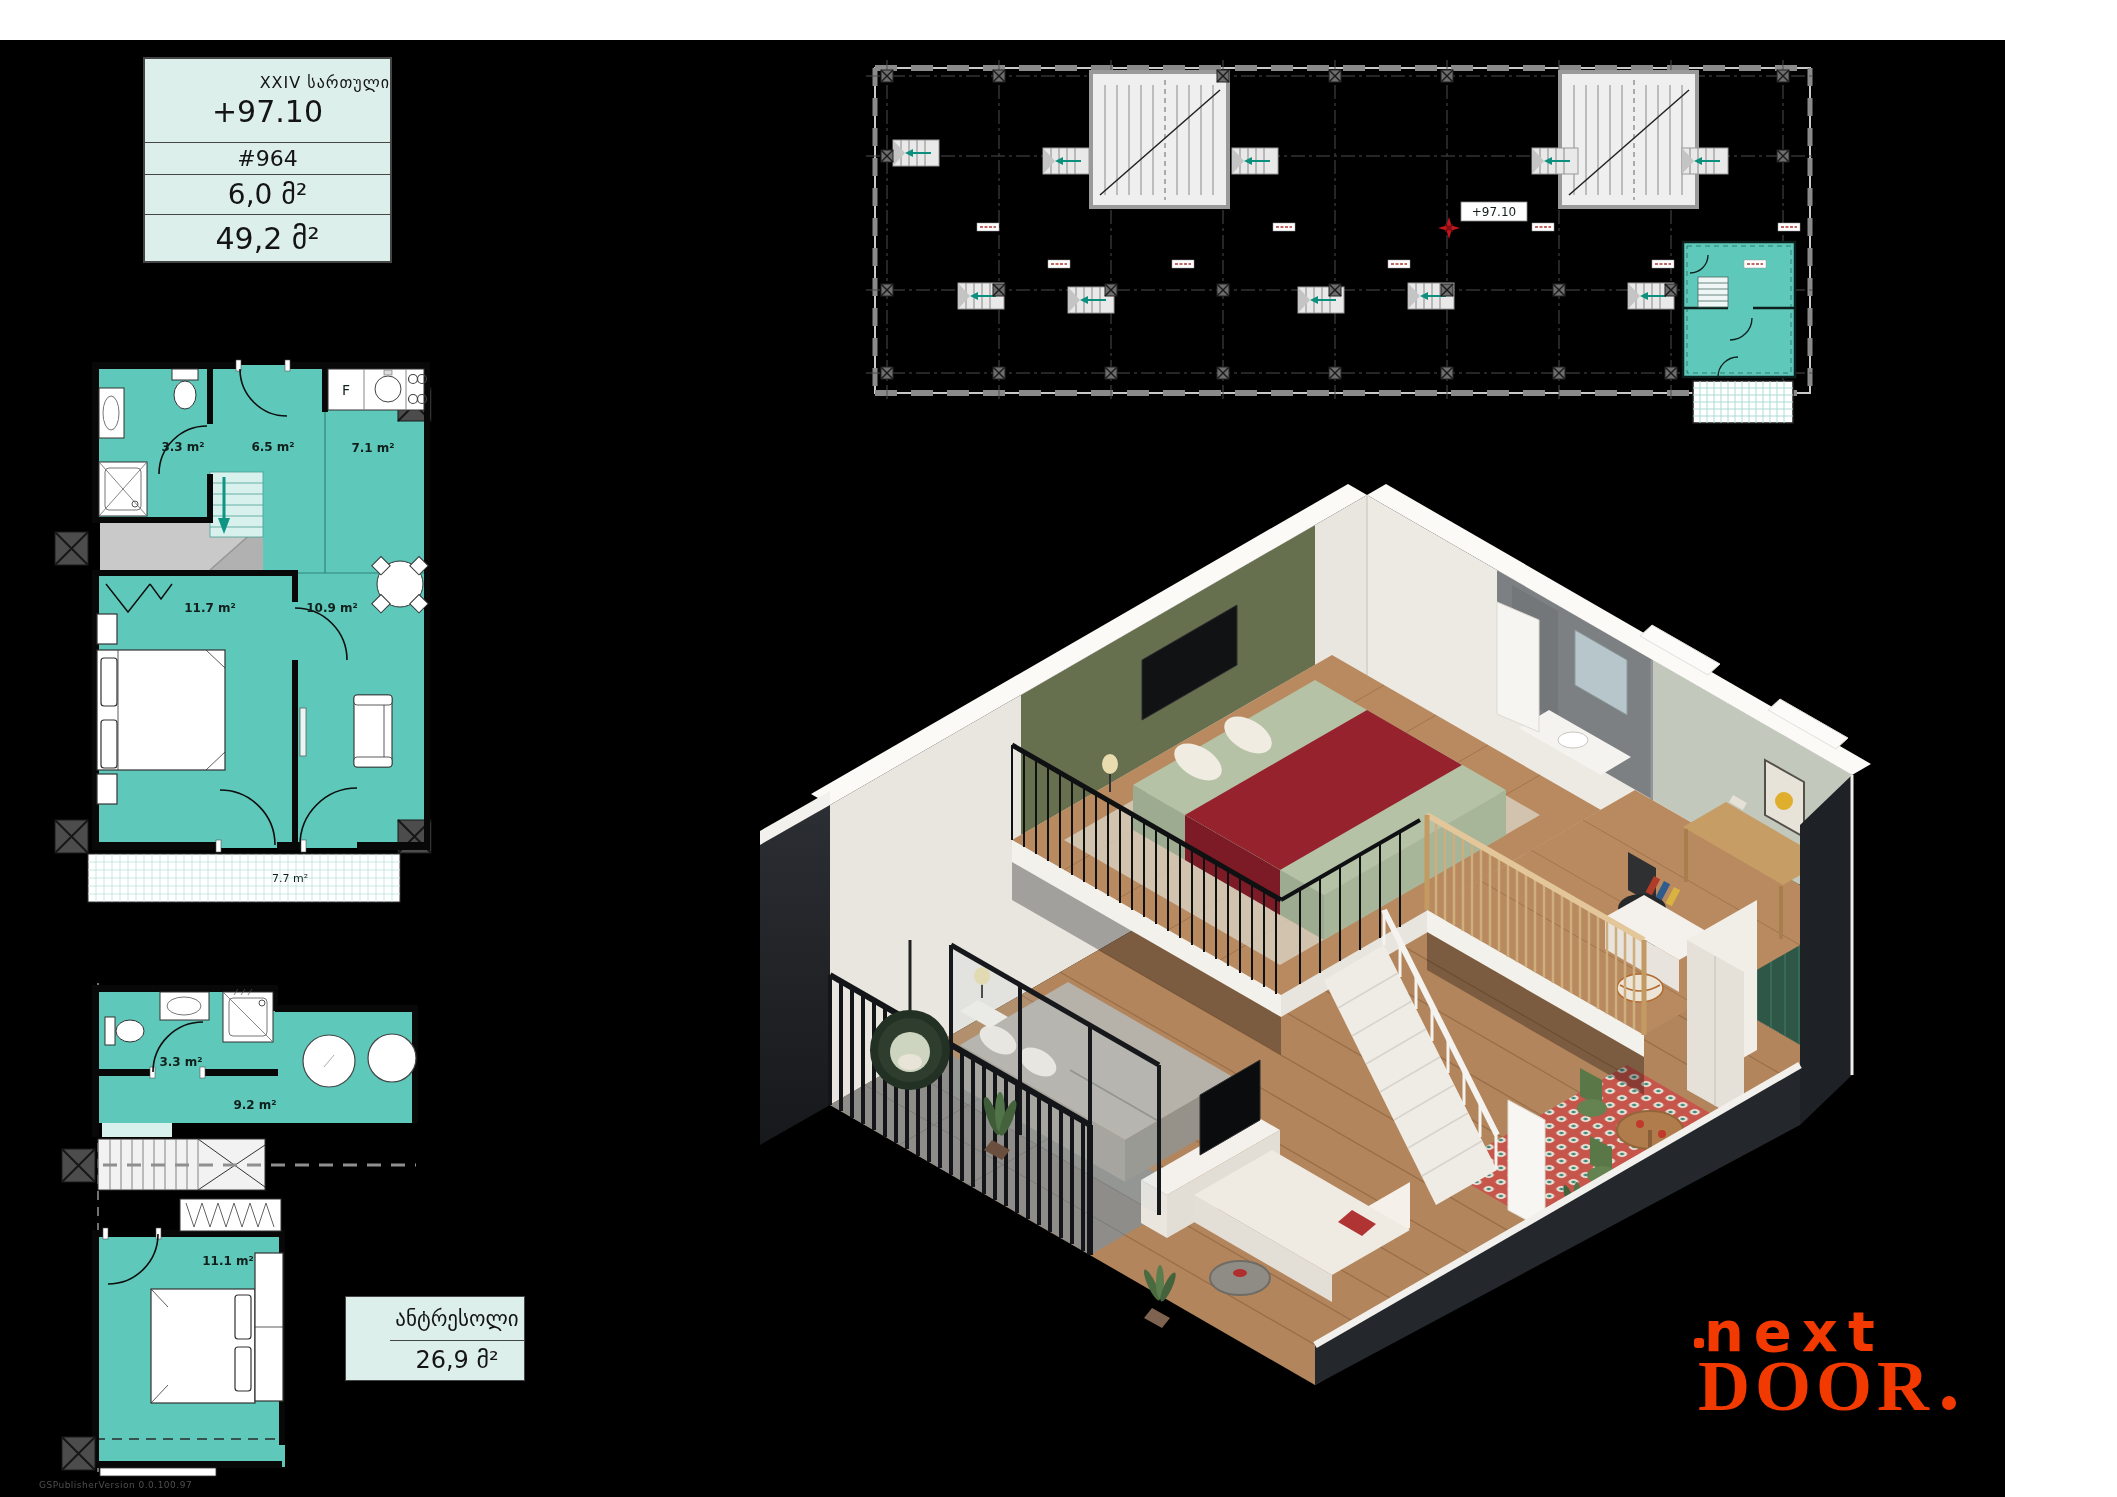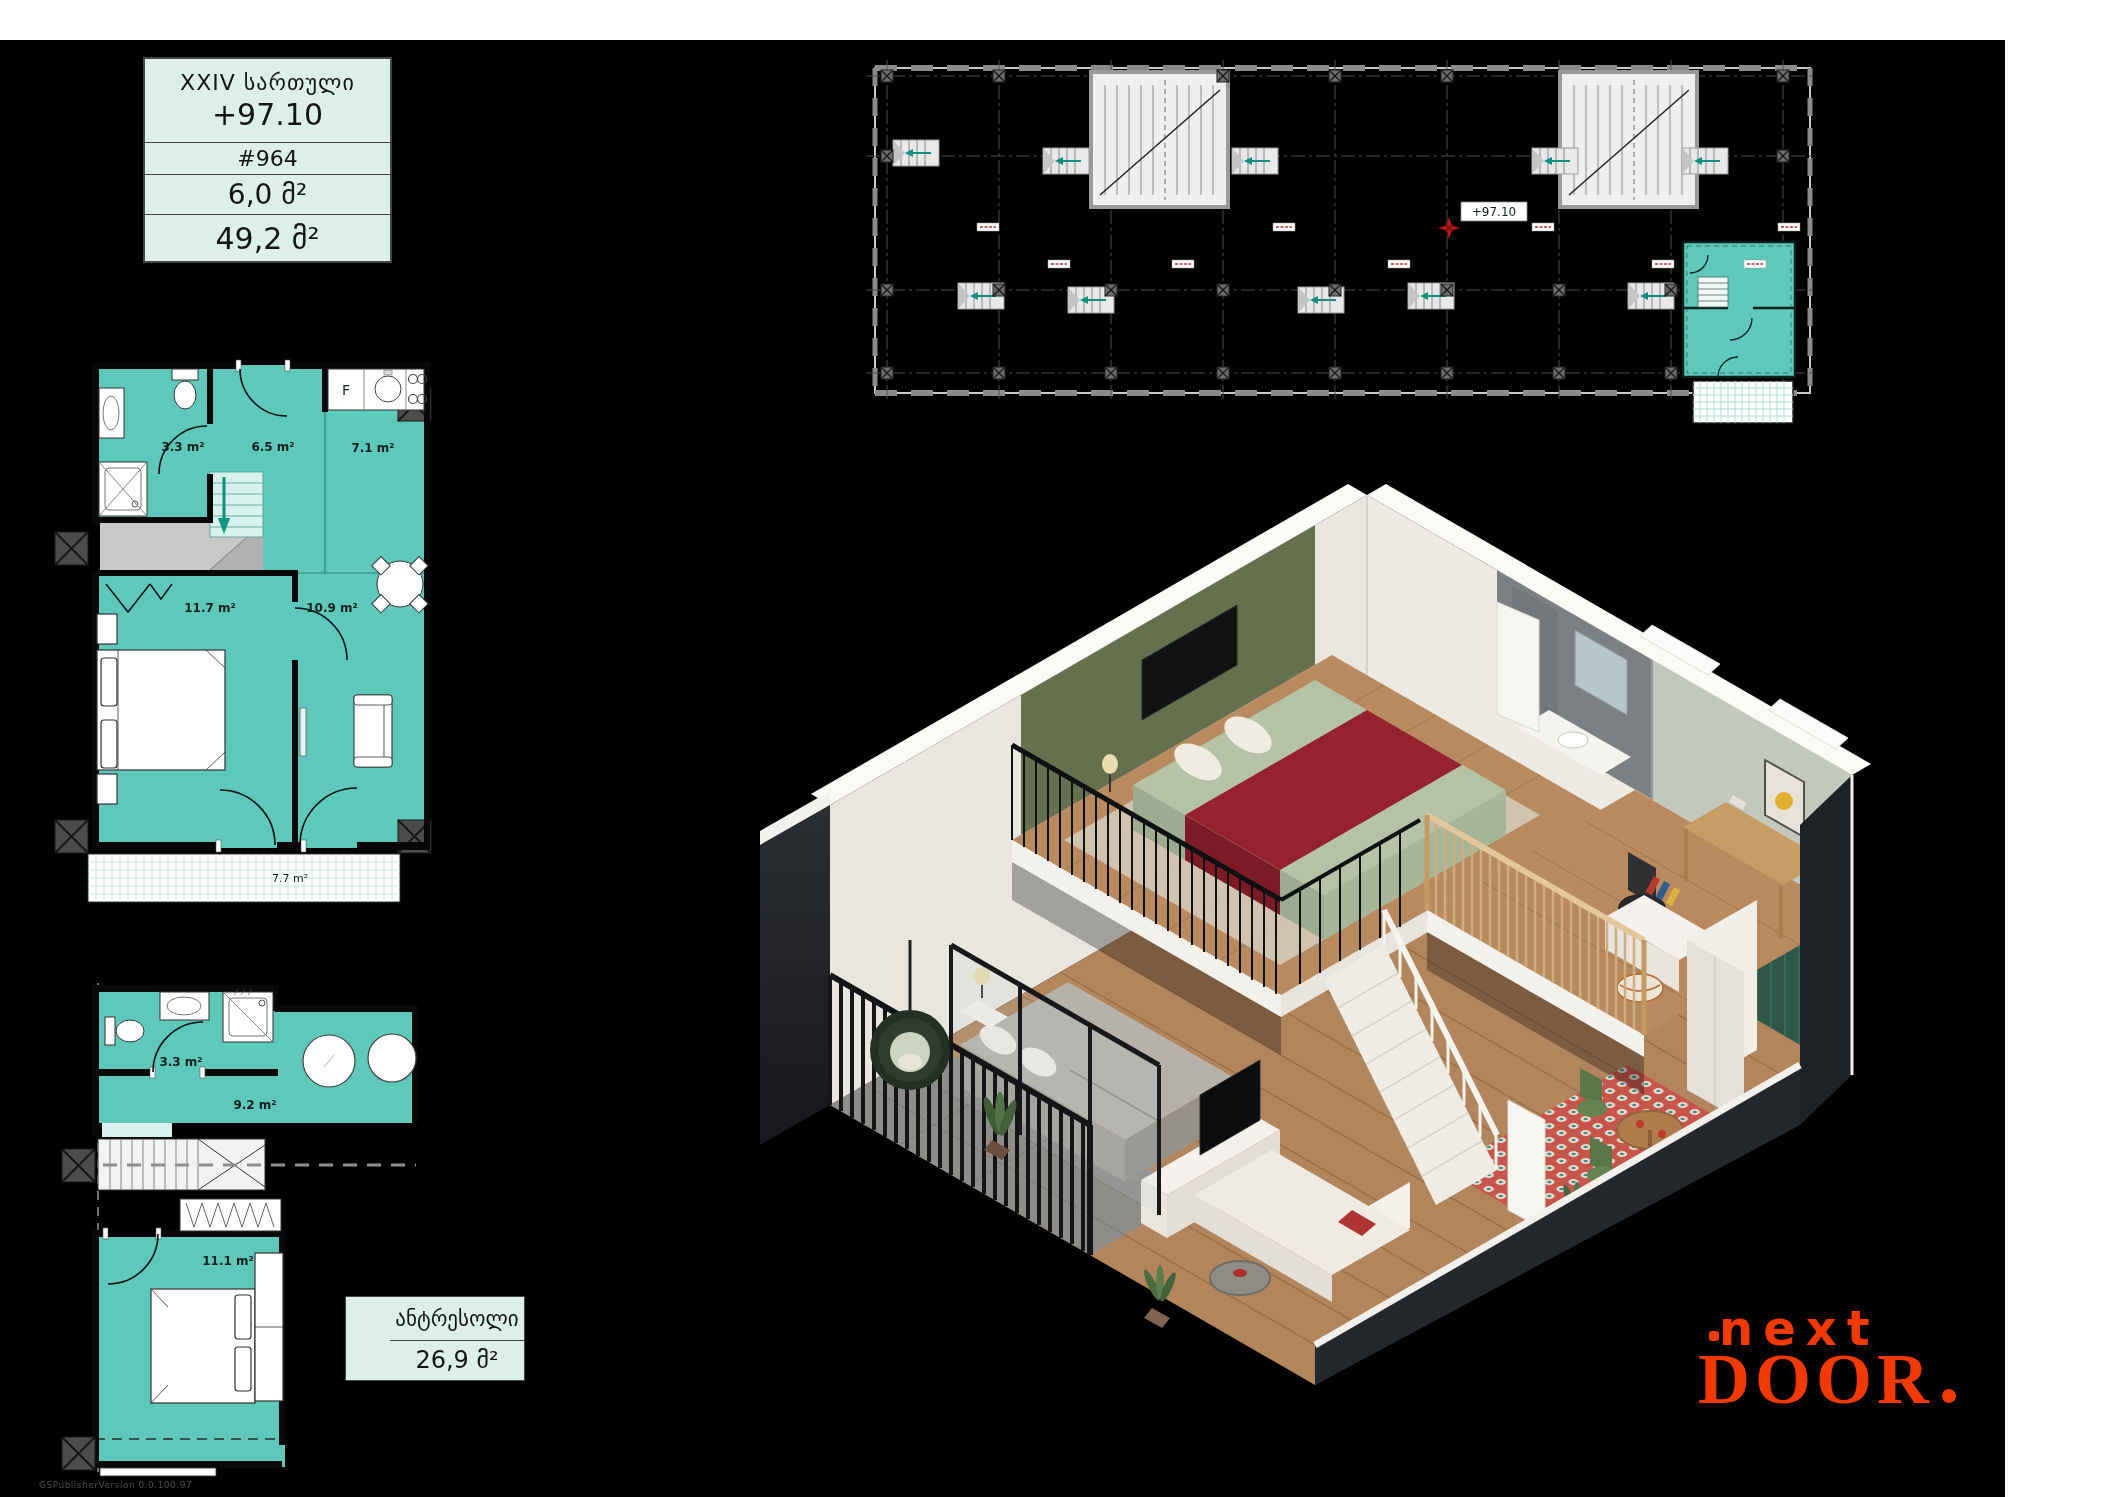--- a/index.html
+++ b/index.html
@@ -6,36 +6,36 @@
   html,body { width:2117px; height:1497px; background:#ffffff; overflow:hidden;
               font-family:"DejaVu Sans", sans-serif; }
   #sheet { position:absolute; left:0; top:40px; width:2005px; height:1457px; background:#000; }
 
   
   .info-table { position:absolute; left:143px; top:17px; width:249px; background:#dcefeb;
                 border:2px solid #454545; color:#141414; text-align:center; }
   .info-table .row { border-top:1.5px solid #454545; display:flex; flex-direction:column; justify-content:center; }
   .info-table .row:first-child { border-top:none; }
   .r-head { height:83px; }
-  .r-head .lbl { font-size:22px; letter-spacing:1px; }
+  .r-head .lbl { font-size:16px; letter-spacing:1px;text-align:right; }
   .r-head .elev { font-size:30px; margin-top:2px; }
   .r-num  { height:32px; font-size:22px; }
   .r-a1   { height:53px; font-size:30px; }
   .r-a2   { height:40px; font-size:28px; }
   .r-a3   { height:47px; font-size:30px; }
 
   
   .mez-box { position:absolute; left:345px; top:1256px; width:180px; background:#dcefeb;
              border:1.5px solid #454545; color:#141414; text-align:center;padding-left:44px; }
   .mez-box .t { font-size:21px; padding:10px 0 9px; border-bottom:1.5px solid #454545; }
   .mez-box .v { font-size:24px; padding:5px 0 6px; }
 
   
   .logo { position:absolute; left:1698px; top:1268px; width:310px; color:#f23a00; line-height:0.86; }
-  .logo .l1 { font-weight:bold; font-size:48px; letter-spacing:10px; position:relative; padding-left:6px;margin-left:15px;}
+  .logo .l1 { font-weight:bold; font-size:56px; letter-spacing:10px; position:relative; padding-left:6px;}
   .logo .l2 { font-weight:bold; font-size:72px; letter-spacing:5px; position:relative;font-family:Liberation Serif, serif; }
   .logo .ndot { position:absolute; left:-4px; bottom:8px; width:10px; height:10px; background:#f23a00; border-radius:3px; }
   .logo .rdot { display:inline-block; width:14px; height:14px; background:#f23a00; border-radius:7px; margin-left:8px; }
 
   .watermark { position:absolute; left:3px; top:1440px; font-size:9px; color:#4f4f4f; letter-spacing:0.5px;margin-left:36px; }
 
   svg { position:absolute; overflow:visible; font-family:"DejaVu Sans", sans-serif; }
   svg text { fill:#12201c; }
   .arealbl { font-size:12px; font-weight:bold; }
 </style>

